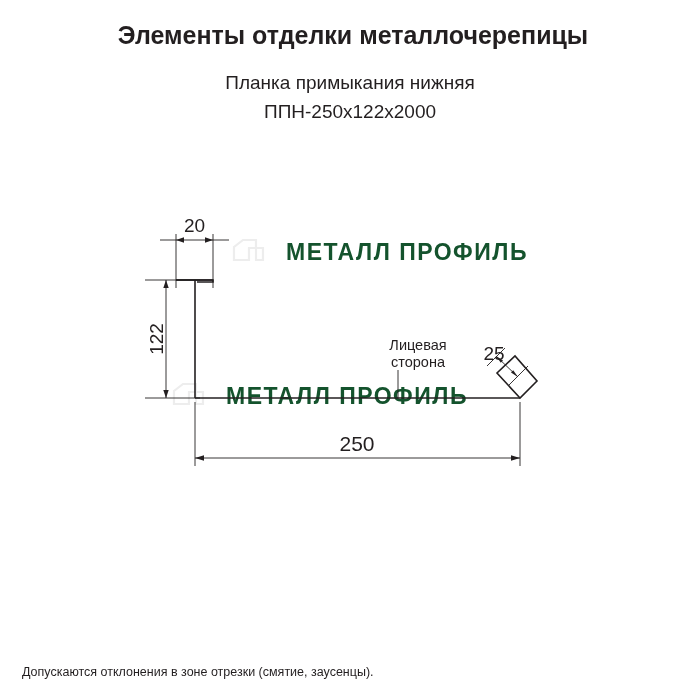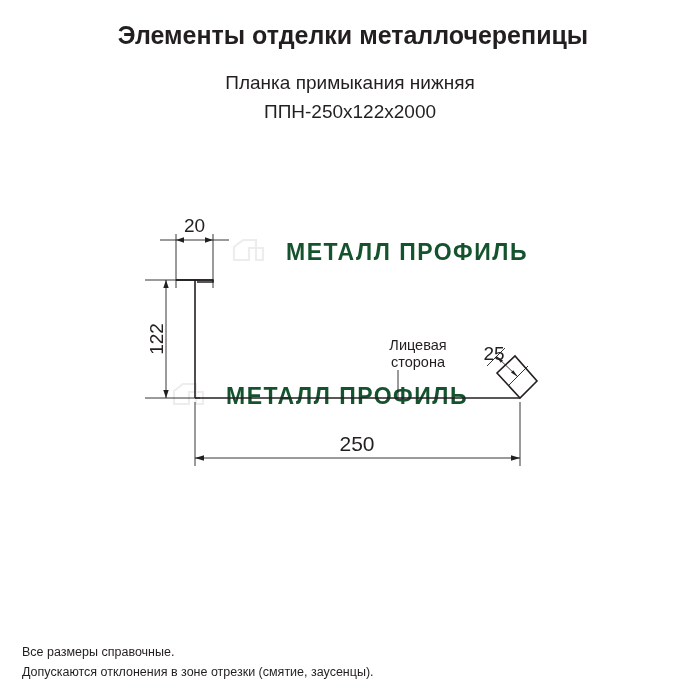--- a/index.html
+++ b/index.html
@@ -177,17 +177,16 @@
       <g stroke="#231f20" stroke-width="0.9" fill="none">
         <line x1="398" y1="200" x2="398" y2="228"></line>
       </g>
       <text x="418" y="180" text-anchor="middle" font-size="14.5">Лицевая</text>
       <text x="418" y="197" text-anchor="middle" font-size="14.5">сторона</text>
 
     </svg>
   </div>
 
   <div class="footer">
-    <div>Все размеры справочные.</div>
     <div>Допускаются отклонения в зоне отрезки (смятие, заусенцы).</div>
   </div>
 
 </div>
 
 </body></html>

